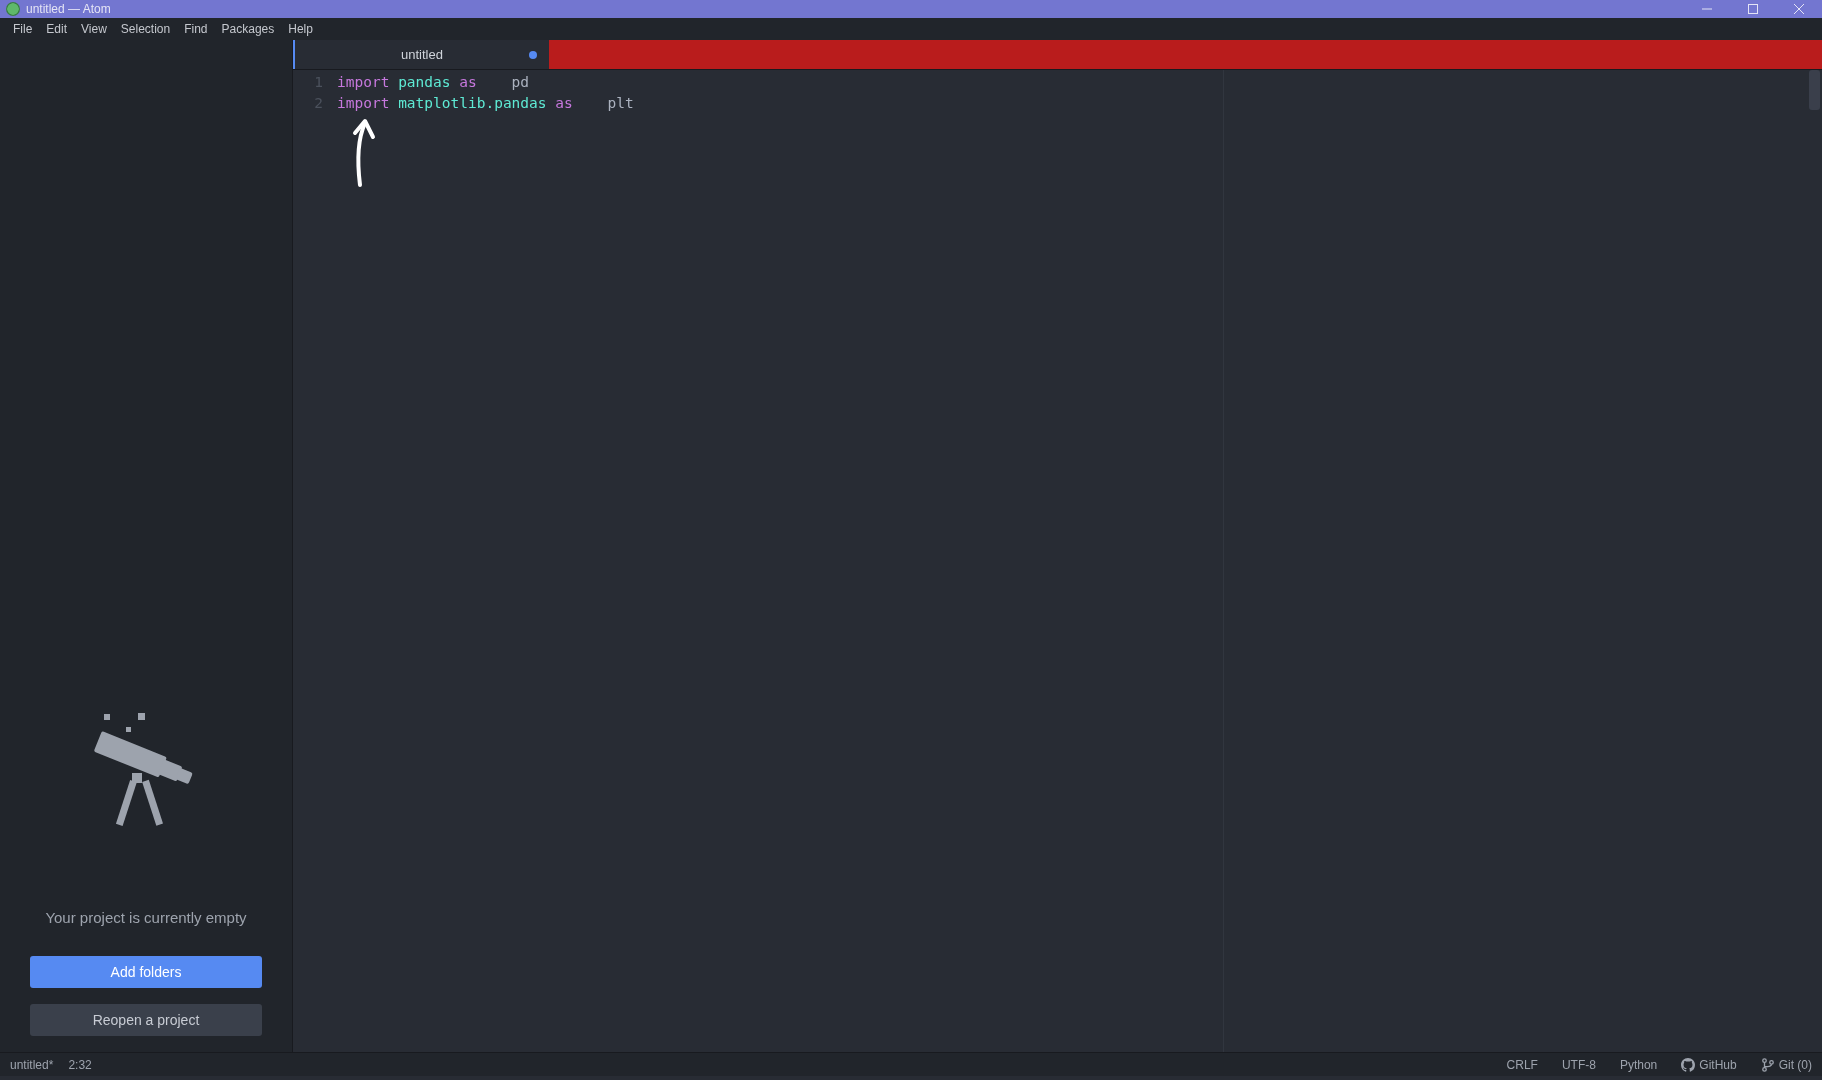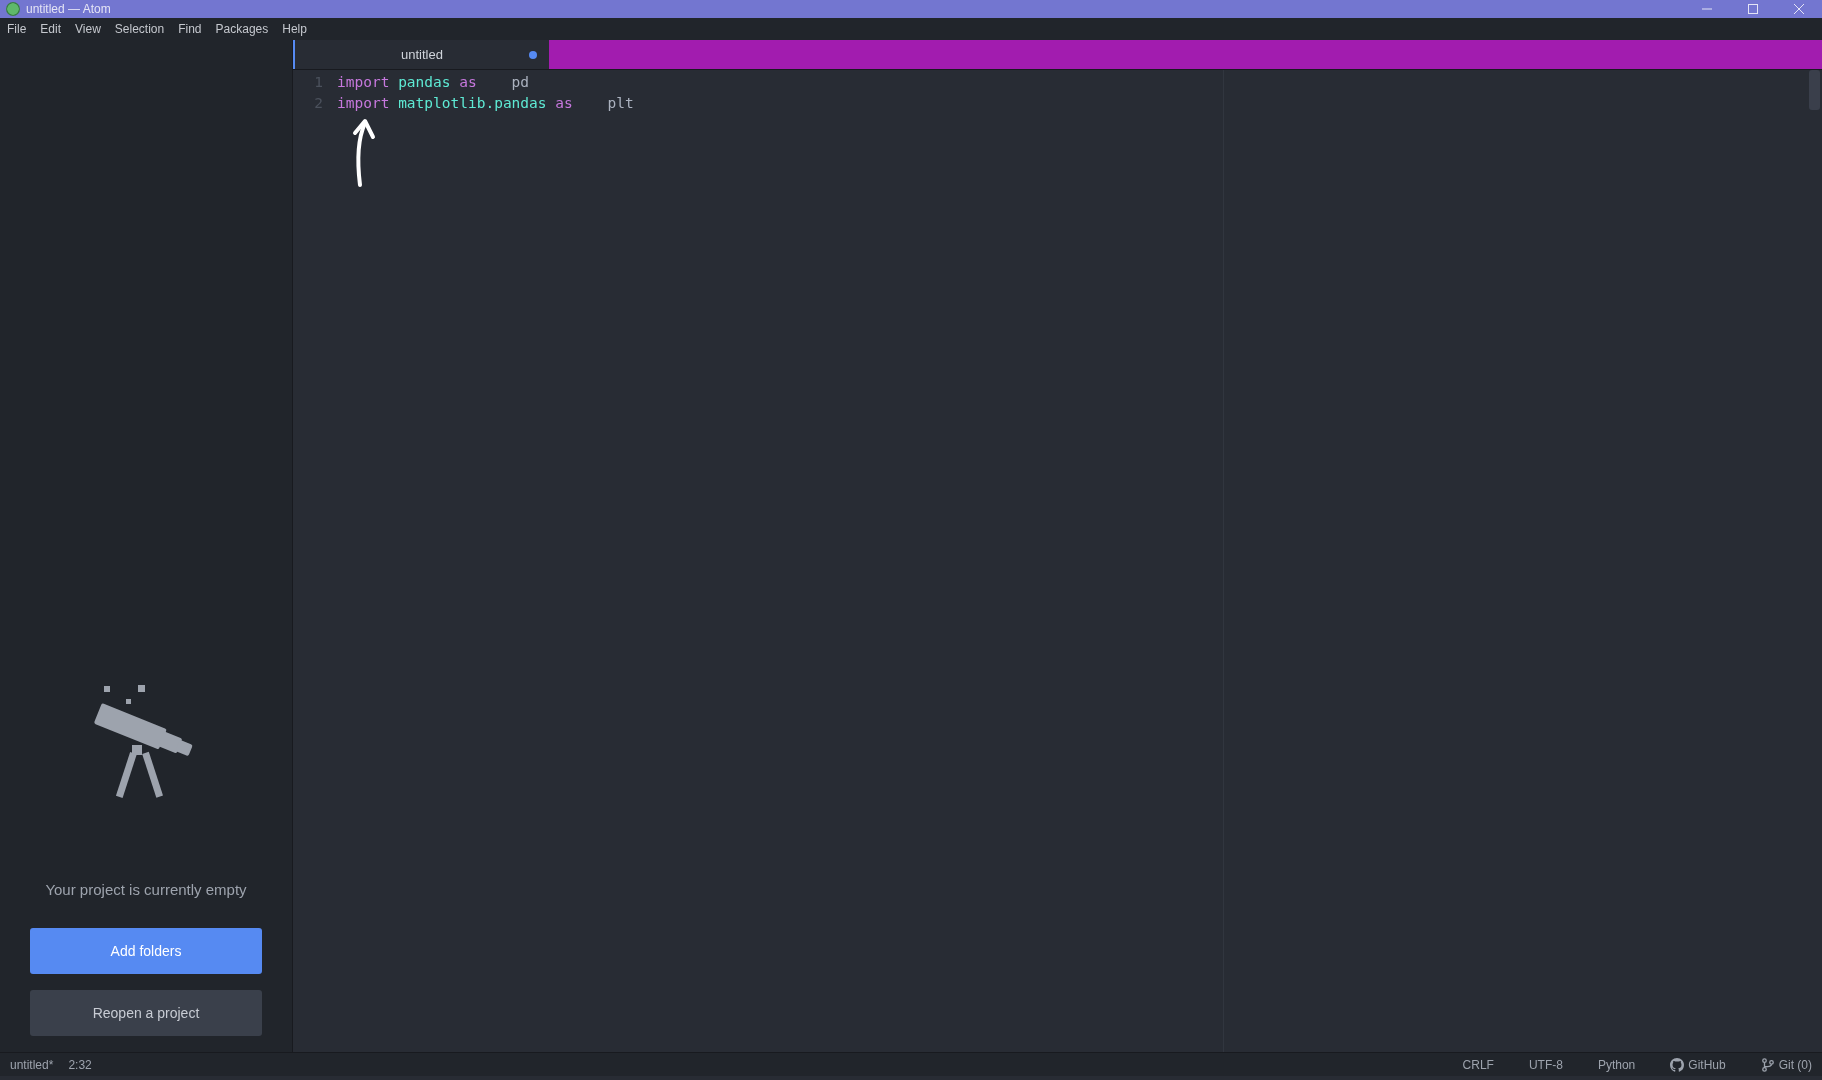--- a/index.html
+++ b/index.html
@@ -39,20 +39,21 @@
       display: flex;
       align-items: center;
       justify-content: center;
     }
     .window-controls svg { stroke: #e4e4f5; stroke-width: 1; fill: none; }
     .menubar {
       height: 22px;
       background: #21252b;
       display: flex;
       align-items: center;
+      padding-left: 6px;
       color: #c5c8ce;
       font-size: 12px;
     }
     .menubar > div {
       padding: 0 7px;
       cursor: default;
     }
     .workspace {
       display: flex;
       height: calc(100% - 22px - 22px - 24px);
@@ -80,40 +81,40 @@
     }
     .telescope-wrap { margin-bottom: 70px; display:flex; flex-direction:column; align-items:center;}
     .empty-msg {
       color: #9da3ad;
       font-size: 15px;
       margin-bottom: 30px;
       text-align: center;
     }
     .btn {
       width: 232px;
-      height: 46px;
+      height: 32px;
       border: none;
       border-radius: 3px;
       font-size: 14px;
       color: #fff;
       cursor: pointer;
       margin-bottom: 16px;
     }
     .btn-primary { background: #568af2; }
     .btn-secondary { background: #3a404b; color: #c8ccd4; }
     .editor-pane {
       flex: 1;
       background: #282c34;
       display: flex;
       flex-direction: column;
       position: relative;
     }
     .tabbar {
       height: 30px;
-      background: #a21caf;
+      background: #b91c1c;
       display: flex;
       border-bottom: 1px solid #181a1f;
       text-align: right;
     }
     .tab {
       width: 256px;
       display: flex;
       align-items: center;
       justify-content: center;
       background: #282c34;
@@ -169,21 +170,21 @@
       height: 24px;
       background: #21252b;
       display: flex;
       align-items: center;
       font-size: 12px;
       color: #9da3ad;
       padding: 0 10px;
       border-top: 1px solid #181a1f;
     }
     .statusbar .left { display: flex; gap: 15px; }
-    .statusbar .right { margin-left: auto; display: flex; gap: 35px; align-items:center;}
+    .statusbar .right { margin-left: auto; display: flex; gap: 24px; align-items:center;}
     .statusbar .right > span { display:flex; align-items:center; gap:4px;}
     .gh-icon { width:14px; height:14px; }
     .branch-icon { width:14px; height:14px; }
     .scrollbar-track {
       position: absolute;
       right: 0; top: 30px; bottom: 0;
       width: 15px;
       background: #282c34;
     }
     .scrollbar-thumb {

